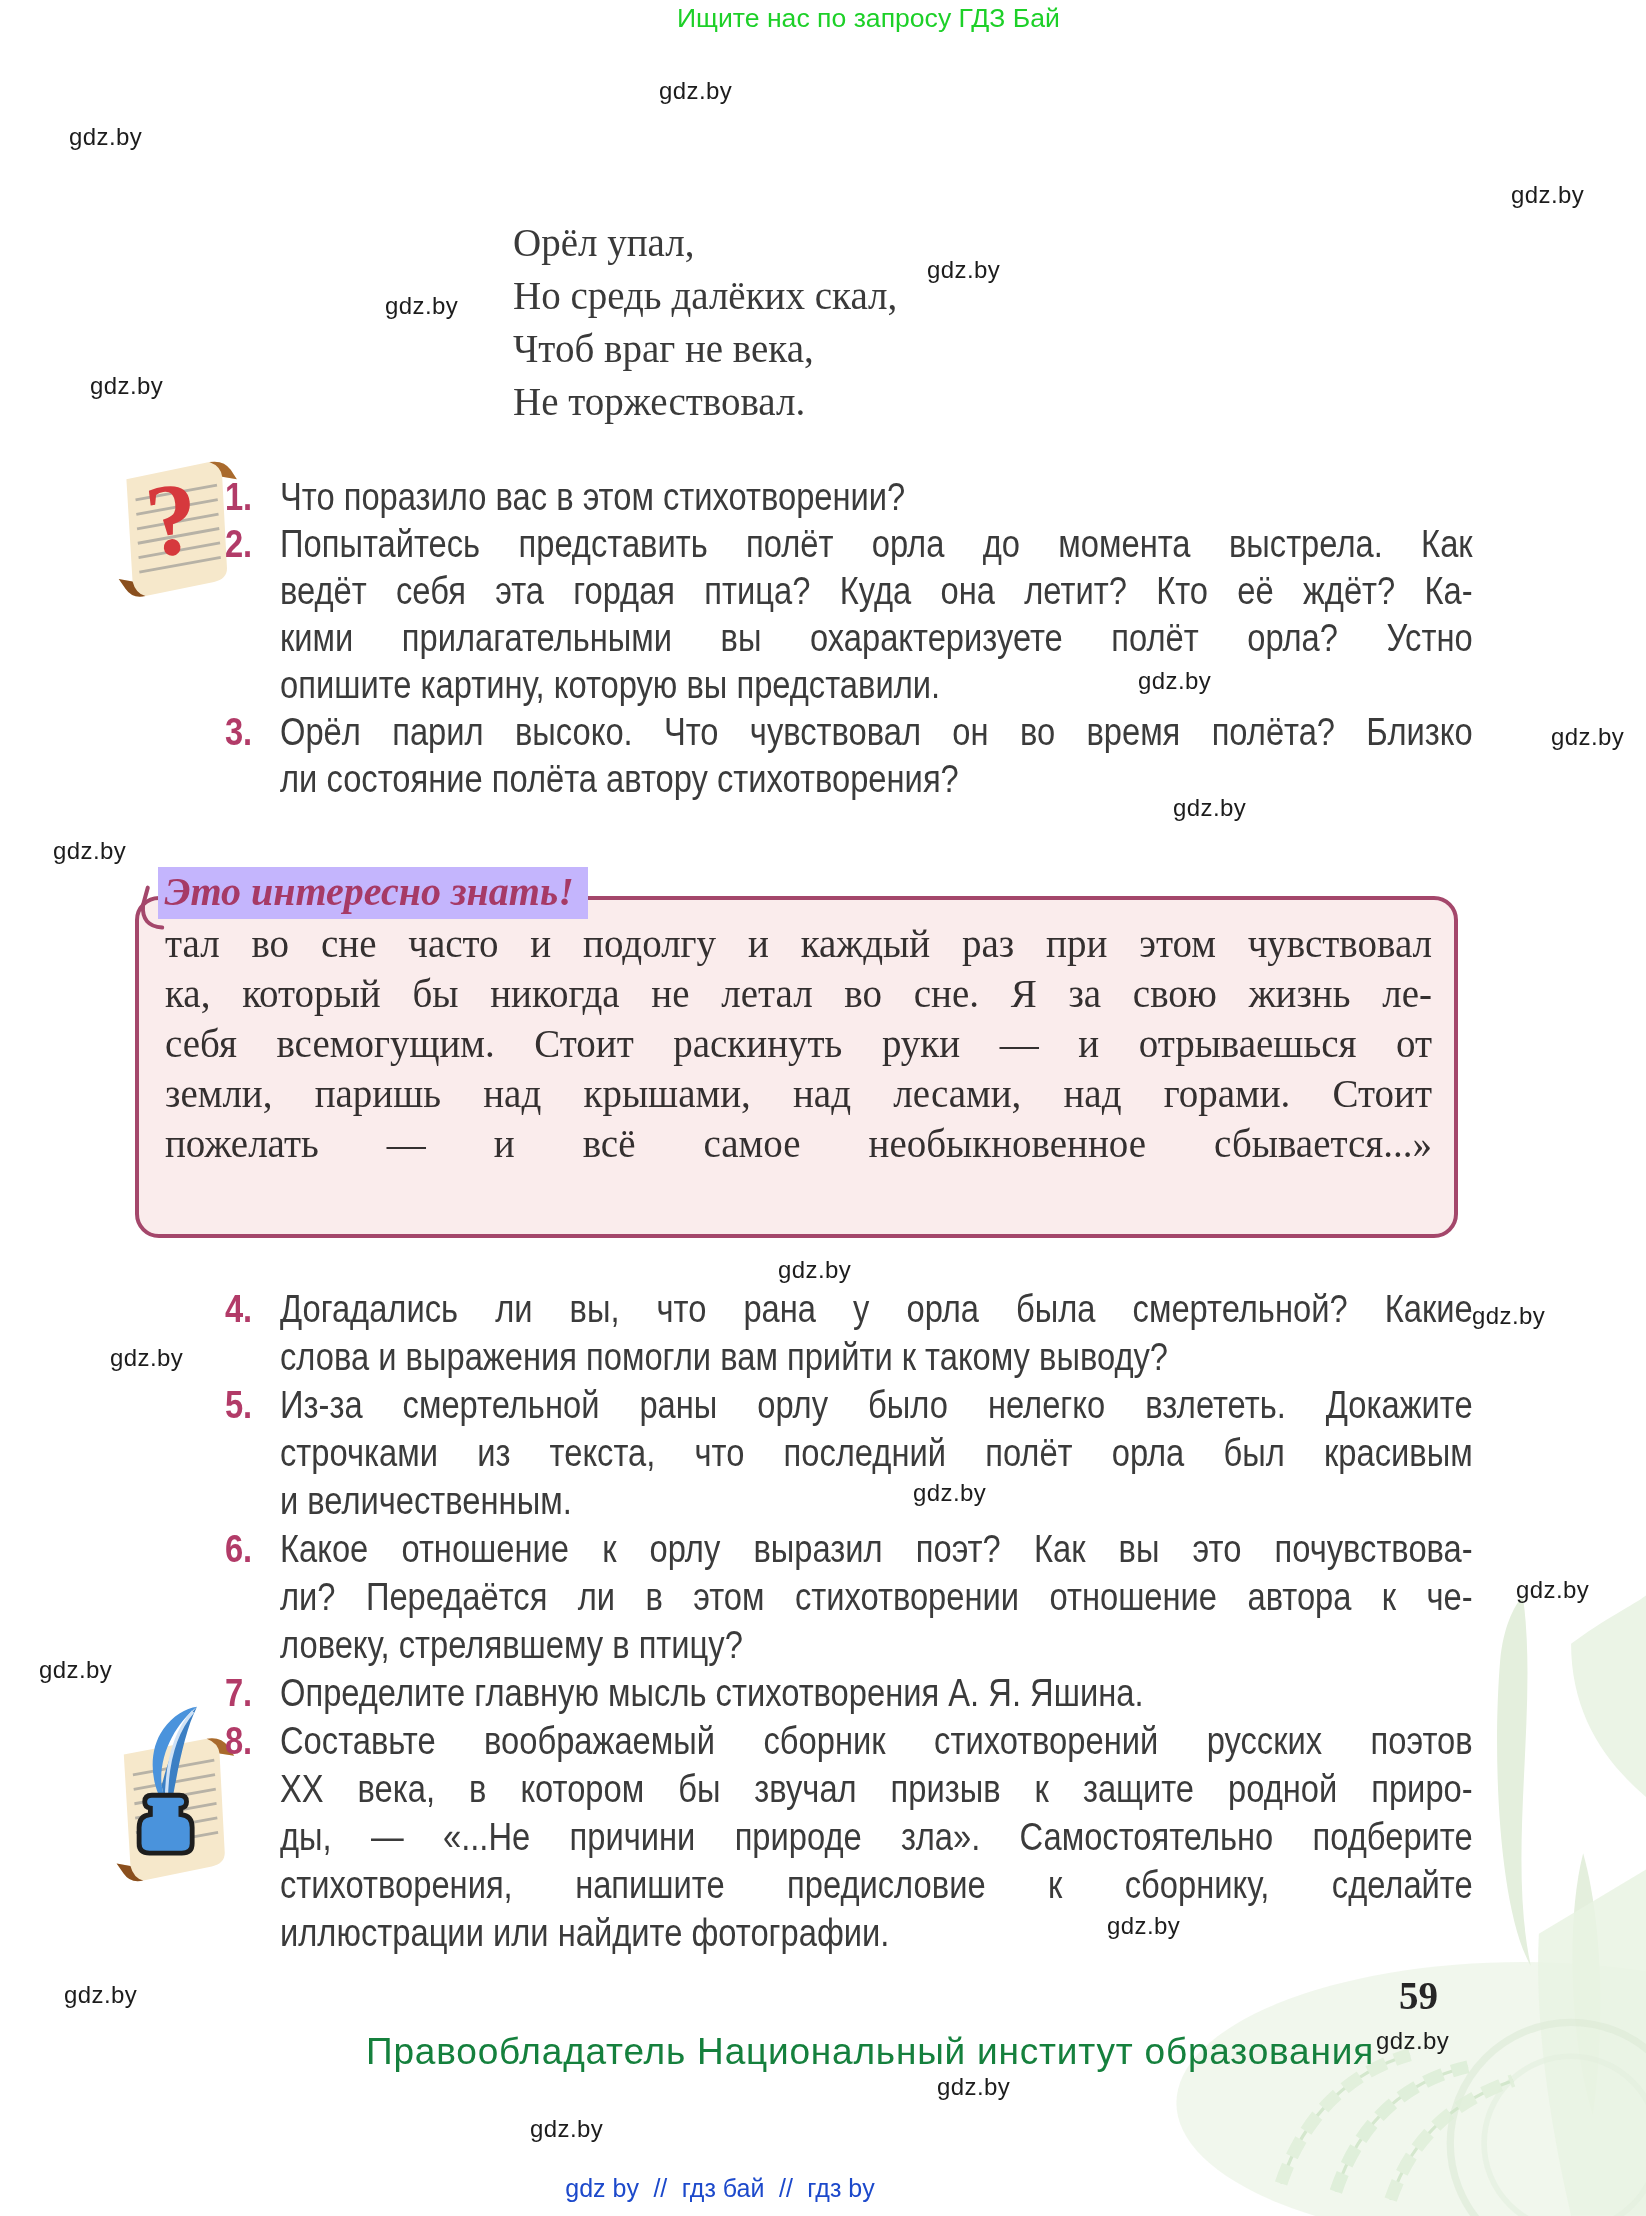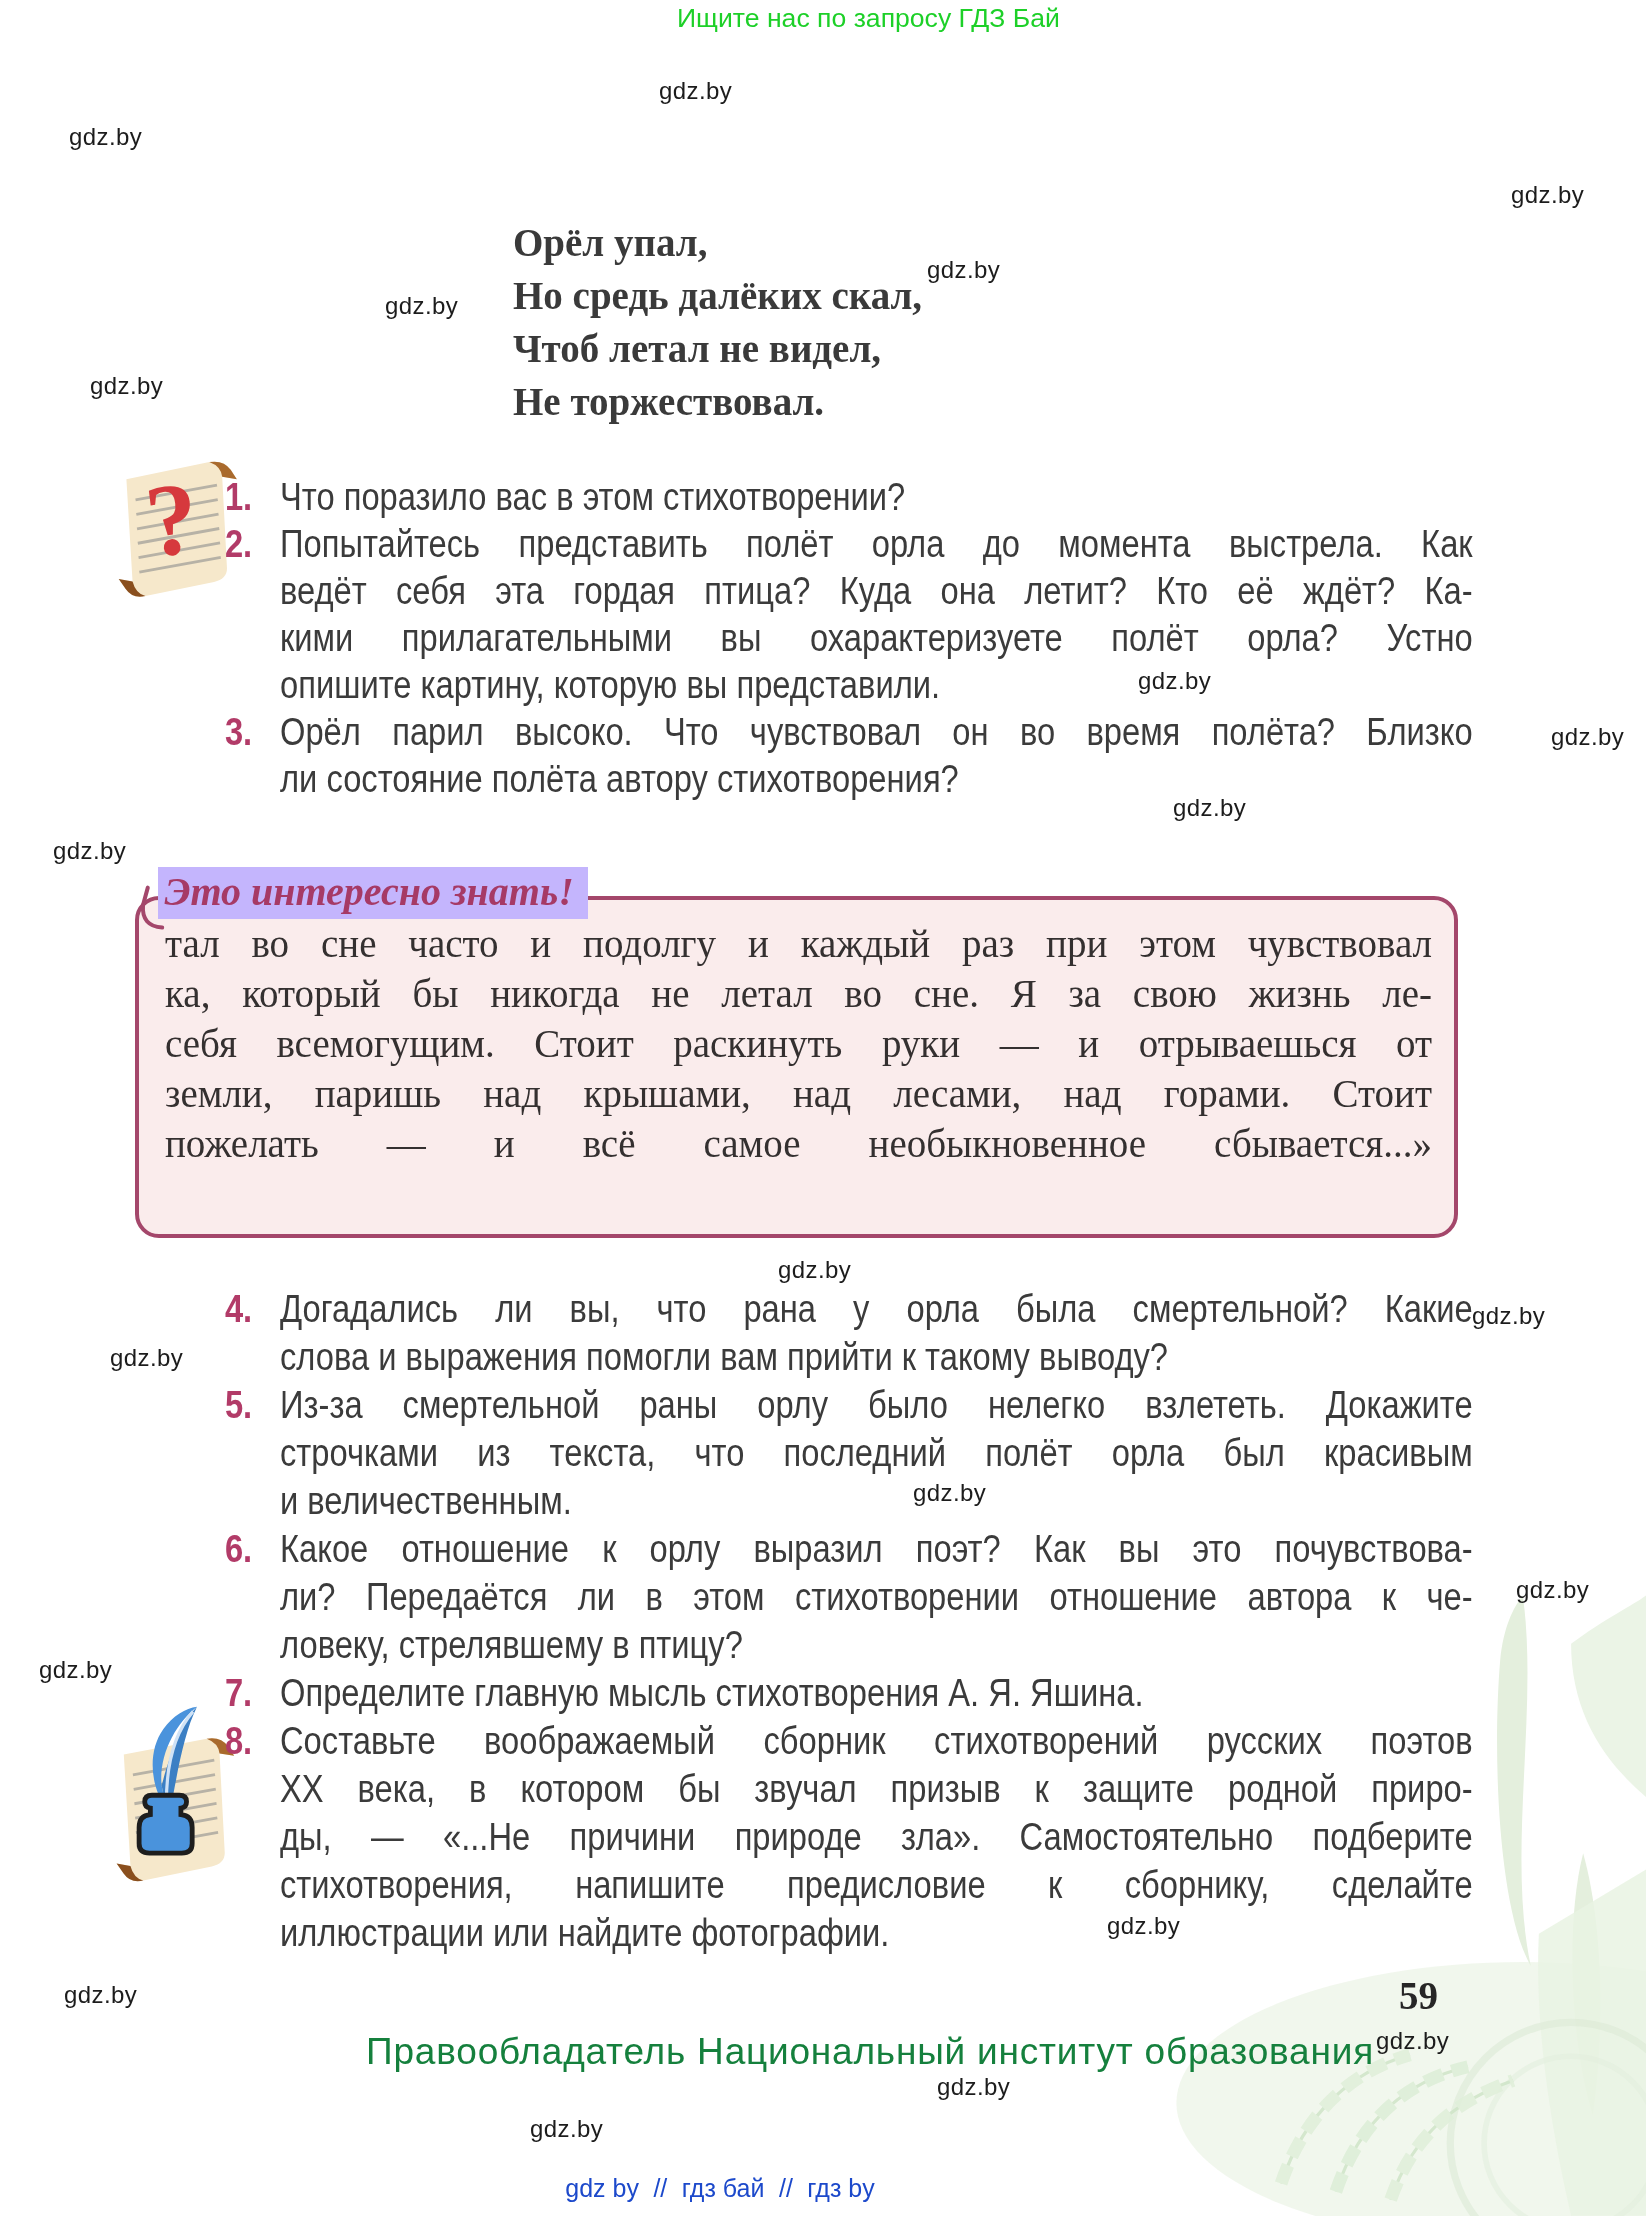--- a/index.html
+++ b/index.html
@@ -13,21 +13,21 @@
     position:absolute;font-size:24px;color:#1c1c1c;letter-spacing:0.4px;
     font-family:"Liberation Sans",sans-serif;white-space:nowrap;
   }
   .promo-top{
     position:absolute;left:669px;top:3.2px;font-size:26.6px;color:#1dd028;white-space:nowrap;margin-left:8px;
   }
   
   .poem{
     position:absolute;left:513px;top:216px;
     font-family:"Liberation Serif",serif;font-size:39px;line-height:53px;
-    color:#3a3a3a;font-weight:700;white-space:nowrap;
+    color:#3a3a3a;font-weight:400;white-space:nowrap;
   }
   
   .qblock{
     position:absolute;left:280px;width:1386px;
     transform:scaleX(0.8605);transform-origin:left top;
     color:#3b3b3b;font-size:38px;
   }
   #block1{top:474px;}
   #block2{top:1285px;}
   #block1 .qrow{height:47px;line-height:47px;}
@@ -127,21 +127,21 @@
     <span class="wm" style="position: absolute; left: 64px; top: 1981px;">gdz.by</span>
     <span class="wm" style="position: absolute; left: 1376px; top: 2027px;">gdz.by</span>
     <span class="wm" style="position: absolute; left: 937px; top: 2073px;">gdz.by</span>
     <span class="wm" style="position: absolute; left: 530px; top: 2115px;">gdz.by</span>
   </div>
 
 <div class="poem">
 
 <div class="poem-line">Орёл упал,</div>
     <div class="poem-line">Но средь далёких скал,</div>
-    <div class="poem-line">Чтоб летал не видел,</div>
+    <div class="poem-line">Чтоб враг не века,</div>
     <div class="poem-line">Не торжествовал.</div>
   </div>
 
 <div class="icon-wrap" id="icon-question">
   <svg width="145" height="161" viewBox="0 0 180 200">
     <g transform="rotate(-3 90 100)">
       <path d="M30 32 L134 16 Q152 14 160 27 L167 39 L149 35 L149 148 Q149 162 132 165 L46 178 Q30 181 22 168 L14 155 L31 159 Z" fill="#f6e8cb"></path>
       <path d="M134 16 Q152 14 160 27 L167 39 L149 35 Q148 22 134 16 Z" fill="#a96a2d"></path>
       <path d="M31 159 L14 155 L22 168 Q30 181 46 178 Q34 174 31 159 Z" fill="#8a4f1e"></path>
       <g stroke="#b7b2a6" stroke-width="3.5">

